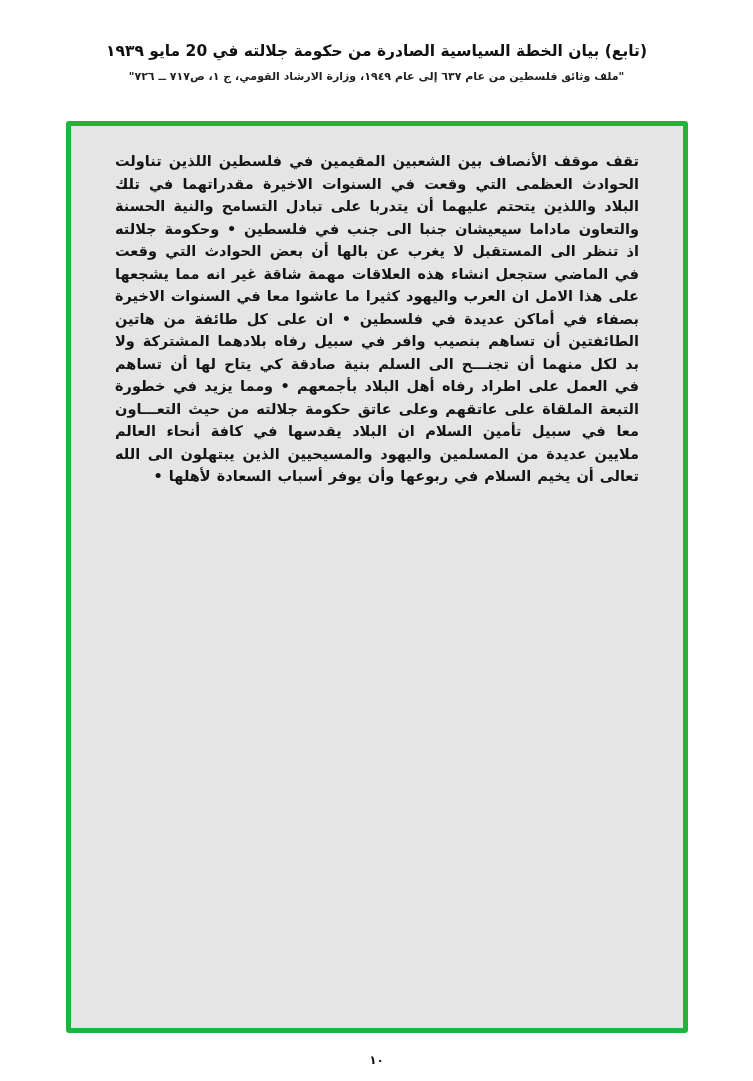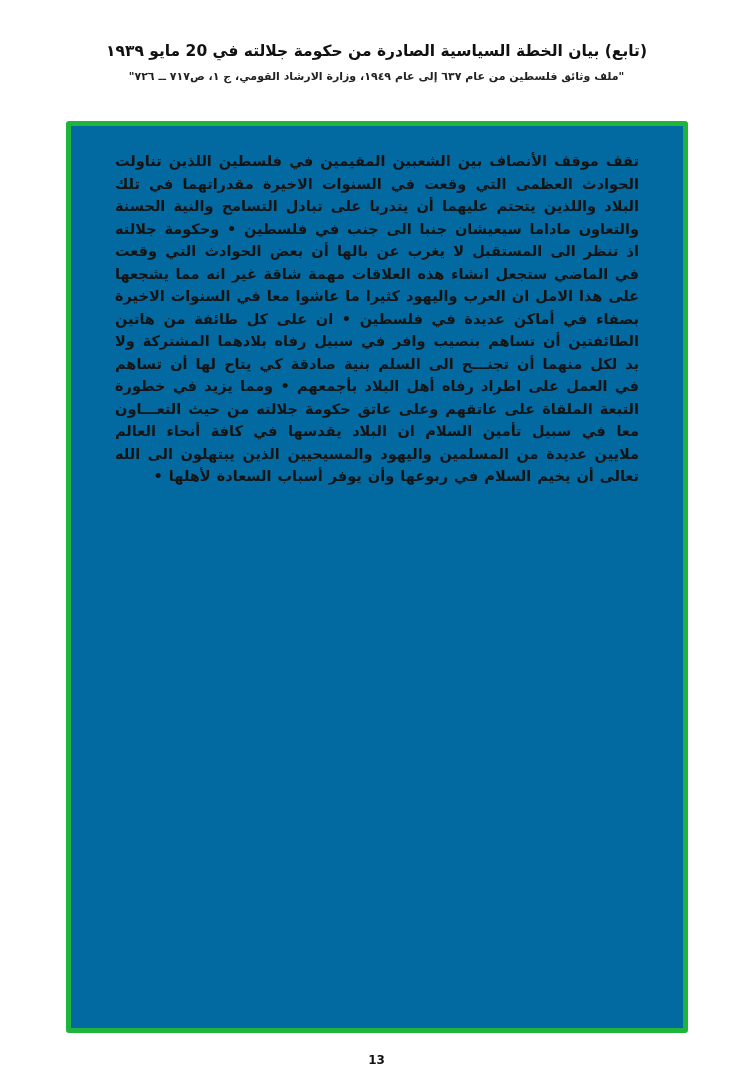--- a/index.html
+++ b/index.html
@@ -42,21 +42,21 @@
     color: #222;
   }
   .content-frame {
     position: absolute;
     left: 66px;
     top: 121px;
     width: 612px;
     height: 902px;
     border: 5px solid var(--accent-green, #1fb53c);
     border-radius: 3px;
-    background: #0369a1;
+    background: #e5e5e5;
     box-sizing: content-box;
   }
   .body-paragraph {
     direction: rtl;
     text-align: justify;
     text-align-last: right;
     font-size: 14.5px;
     font-weight: bold;
     line-height: 22.5px;
     color: #141414;
@@ -82,15 +82,15 @@
 
   <div class="doc-header">
     <div class="doc-title">(تابع) بيان الخطة السياسية الصادرة من حكومة جلالته في 20 مايو ١٩٣٩</div>
     <div class="doc-subtitle">"ملف وثائق فلسطين من عام ٦٣٧ إلى عام ١٩٤٩، وزارة الارشاد القومي، ج ١، ص٧١٧ ــ ٧٢٦"</div>
   </div>
 
   <div class="content-frame">
     <div class="body-paragraph">تقف موقف الأنصاف بين الشعبين المقيمين في فلسطين اللذين تناولت الحوادث العظمى التي وقعت في السنوات الاخيرة مقدراتهما في تلك البلاد واللذين يتحتم عليهما أن يتدربا على تبادل التسامح والنية الحسنة والتعاون ماداما سيعيشان جنبا الى جنب في فلسطين • وحكومة جلالته اذ تنظر الى المستقبل لا يغرب عن بالها أن بعض الحوادث التي وقعت في الماضي ستجعل انشاء هذه العلاقات مهمة شاقة غير انه مما يشجعها على هذا الامل ان العرب واليهود كثيرا ما عاشوا معا في السنوات الاخيرة بصفاء في أماكن عديدة في فلسطين • ان على كل طائفة من هاتين الطائفتين أن تساهم بنصيب وافر في سبيل رفاه بلادهما المشتركة ولا بد لكل منهما أن تجنـــح الى السلم بنية صادقة كي يتاح لها أن تساهم في العمل على اطراد رفاه أهل البلاد بأجمعهم • ومما يزيد في خطورة التبعة الملقاة على عاتقهم وعلى عاتق حكومة جلالته من حيث التعـــاون معا في سبيل تأمين السلام ان البلاد يقدسها في كافة أنحاء العالم ملايين عديدة من المسلمين واليهود والمسيحيين الذين يبتهلون الى الله تعالى أن يخيم السلام في ربوعها وأن يوفر أسباب السعادة لأهلها •</div>
   </div>
 
-  <div class="page-number">13</div>
+  <div class="page-number">١٠</div>
 
 </div>
 
 </body></html>

